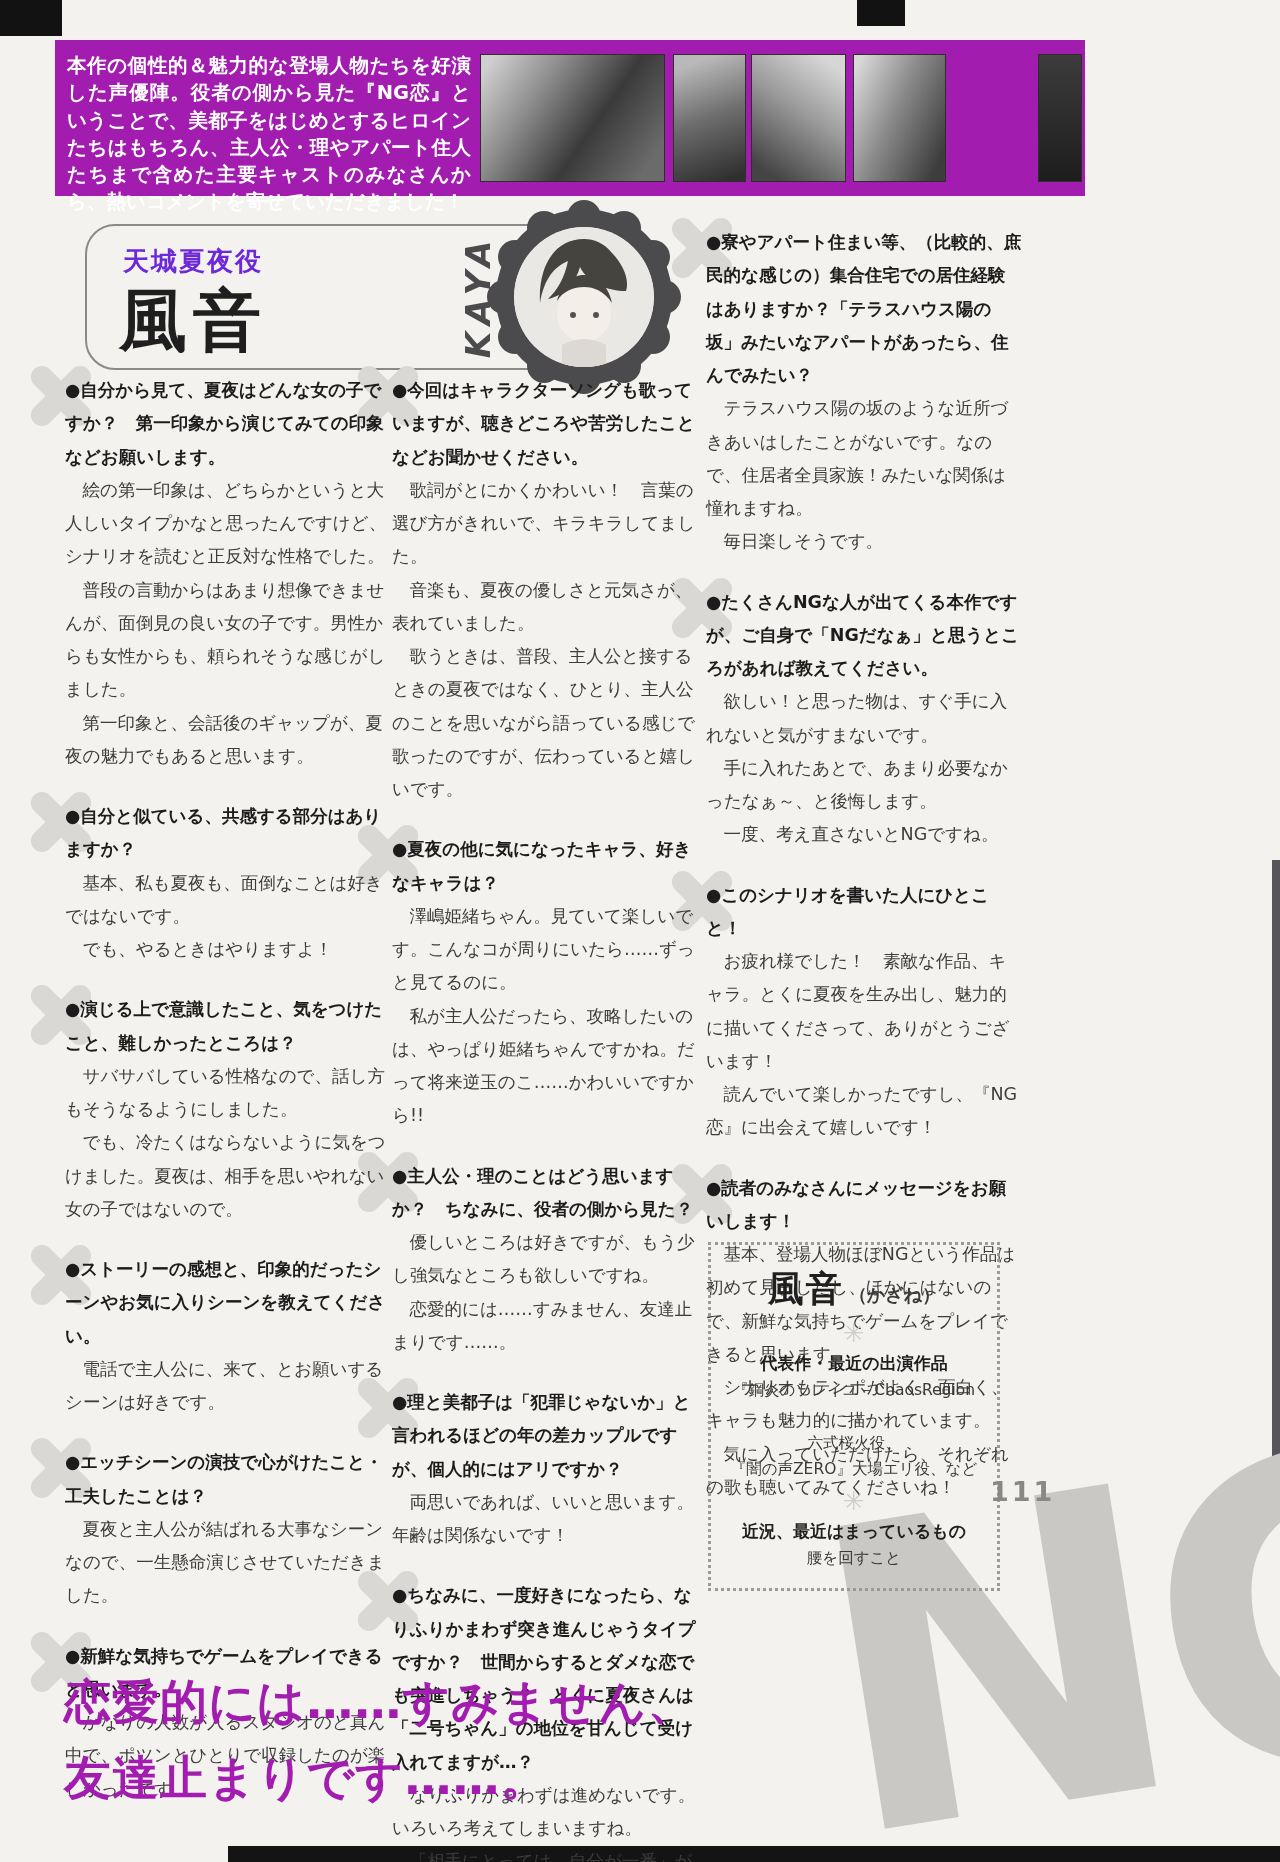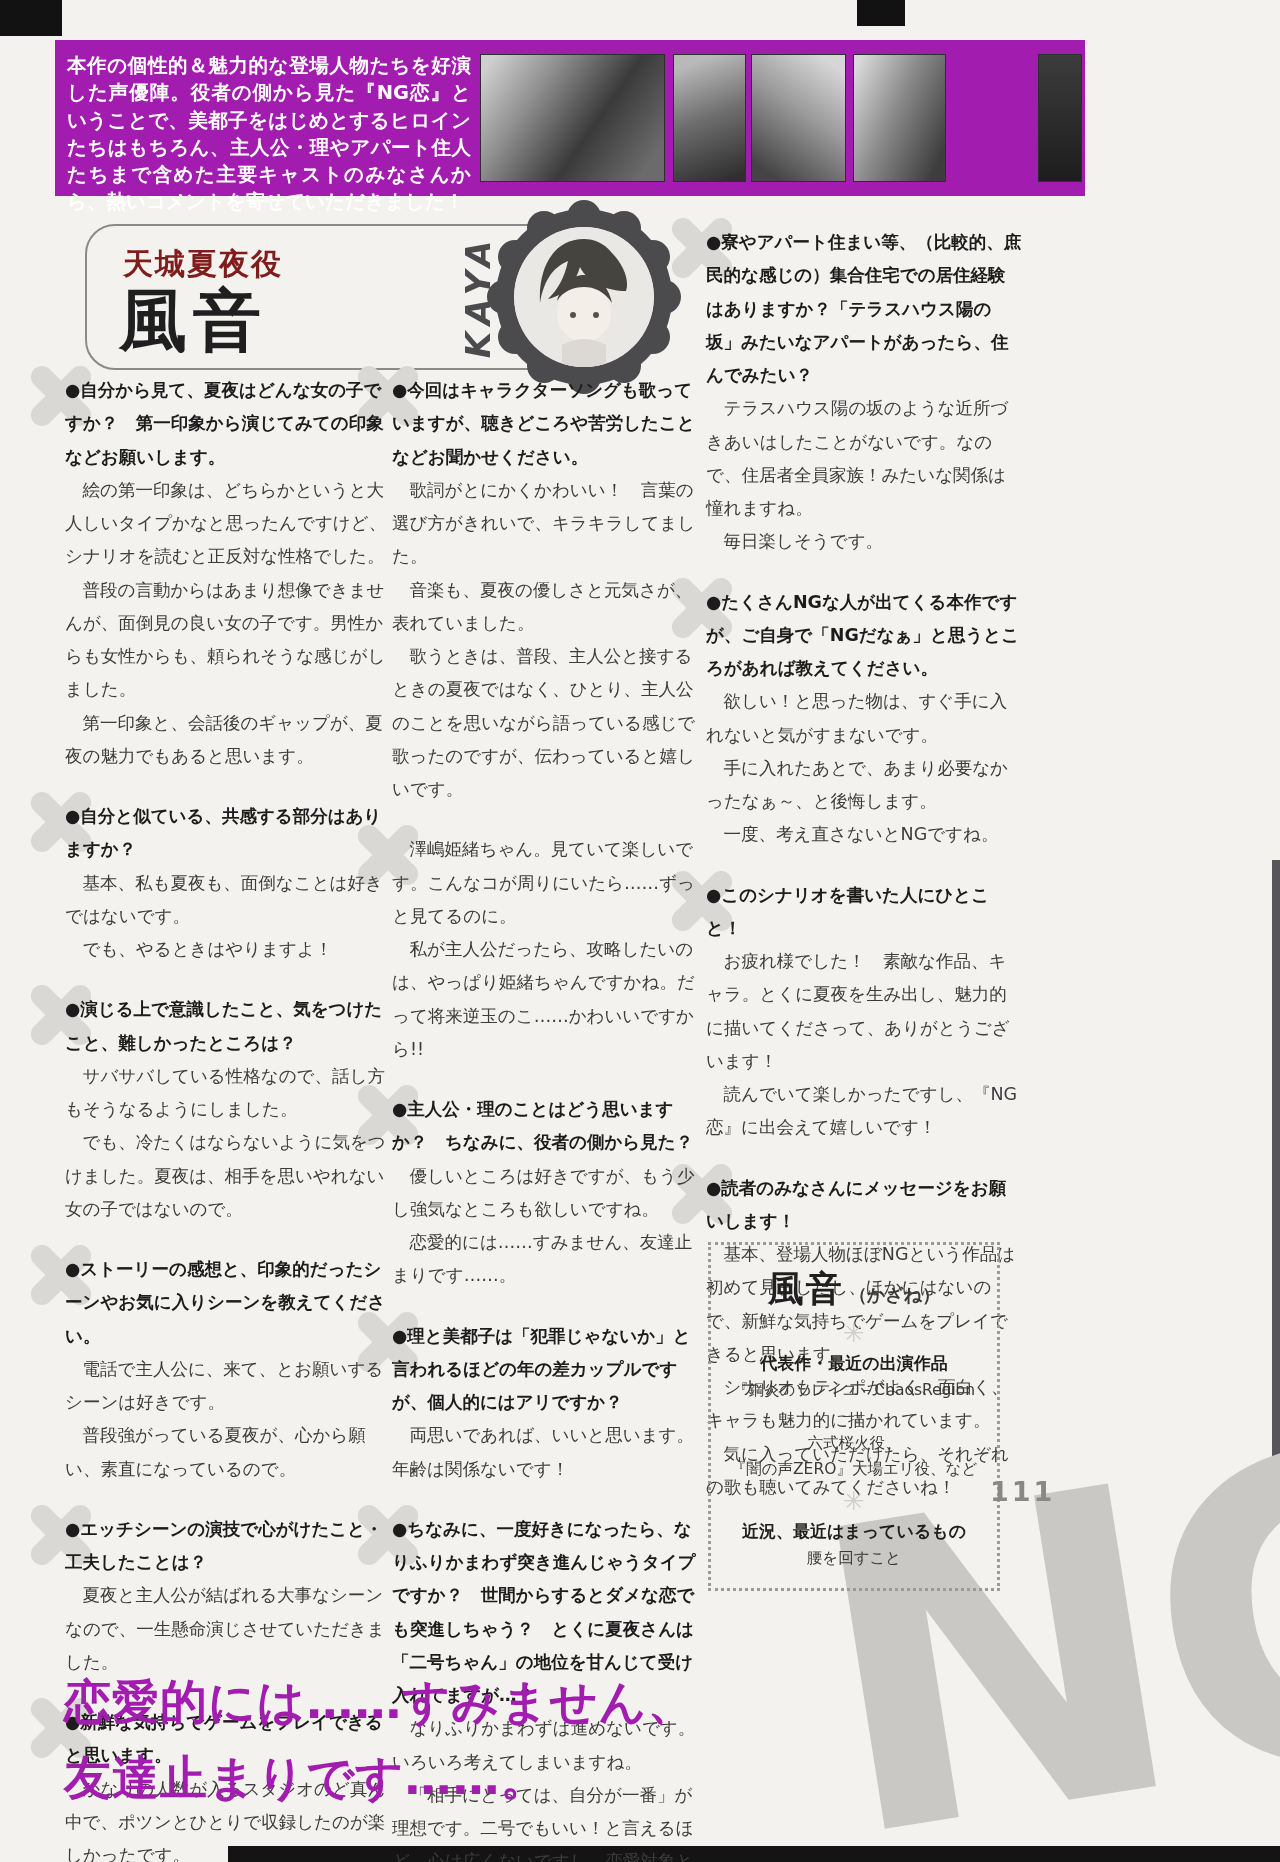--- a/index.html
+++ b/index.html
@@ -26,21 +26,21 @@
   .t2{left:618px;width:73px;background:linear-gradient(160deg,#b9b9b9 10%,#6d6d6d 50%,#2f2f2f 95%);}
   .t3{left:696px;width:95px;background:linear-gradient(35deg,#444 10%,#9b9b9b 55%,#d6d6d6 90%);}
   .t4{left:798px;width:93px;background:linear-gradient(115deg,#d9d9d9 5%,#8a8a8a 45%,#3d3d3d 90%);}
   .t5{left:983px;width:44px;background:linear-gradient(180deg,#3c3c3c,#1d1d1d);}
 
   
   .header-card{
     left:85px;top:224px;width:548px;height:146px;border:2px solid #8a8a8a;
     border-radius:30px;box-sizing:border-box;
   }
-  .role{position:absolute;left:36px;top:18px;font-size:30px;font-weight:600;color:#7f1d1d;letter-spacing:2px;}
+  .role{position:absolute;left:36px;top:18px;font-size:26px;font-weight:600;color:#6d28d9;letter-spacing:2px;}
   .actress{position:absolute;left:32px;top:50px;font-size:68px;font-weight:800;color:#1f1f1f;letter-spacing:6px;}
 
   
   .kaya{
     left:398px;top:276px;width:160px;height:40px;text-align:center;
     transform:rotate(-90deg);font-size:34px;font-weight:800;font-style:italic;
     letter-spacing:7px;color:#4b4b4d;
   }
 
   
@@ -146,21 +146,20 @@
     <div class="qa">
       <div class="xmark"></div>
       <p class="q">●演じる上で意識したこと、気をつけたこと、難しかったところは？</p>
       <p class="a">サバサバしている性格なので、話し方もそうなるようにしました。</p>
       <p class="a">でも、冷たくはならないように気をつけました。夏夜は、相手を思いやれない女の子ではないので。</p>
     </div>
     <div class="qa">
       <div class="xmark"></div>
       <p class="q">●ストーリーの感想と、印象的だったシーンやお気に入りシーンを教えてください。</p>
       <p class="a">電話で主人公に、来て、とお願いするシーンは好きです。</p>
-      <p class="a">普段強がっている夏夜が、心から願い、素直になっているので。</p>
     </div>
     <div class="qa">
       <div class="xmark"></div>
       <p class="q">●エッチシーンの演技で心がけたこと・工夫したことは？</p>
       <p class="a">夏夜と主人公が結ばれる大事なシーンなので、一生懸命演じさせていただきました。</p>
     </div>
     <div class="qa">
       <div class="xmark"></div>
       <p class="q">●新鮮な気持ちでゲームをプレイできると思います。</p>
       <p class="a">かなりの人数が入るスタジオのど真ん中で、ポツンとひとりで収録したのが楽しかったです。</p>
@@ -171,20 +170,21 @@
   <div class="abs col col2">
     <div class="qa">
       <div class="xmark"></div>
       <p class="q">●今回はキャラクターソングも歌っていますが、聴きどころや苦労したことなどお聞かせください。</p>
       <p class="a">歌詞がとにかくかわいい！　言葉の選び方がきれいで、キラキラしてました。</p>
       <p class="a">音楽も、夏夜の優しさと元気さが、表れていました。</p>
       <p class="a">歌うときは、普段、主人公と接するときの夏夜ではなく、ひとり、主人公のことを思いながら語っている感じで歌ったのですが、伝わっていると嬉しいです。</p>
     </div>
     <div class="qa">
       <div class="xmark"></div>
+      <p class="q">●夏夜の他に気になったキャラ、好きなキャラは？</p>
       <p class="a">澤嶋姫緒ちゃん。見ていて楽しいです。こんなコが周りにいたら……ずっと見てるのに。</p>
       <p class="a">私が主人公だったら、攻略したいのは、やっぱり姫緒ちゃんですかね。だって将来逆玉のこ……かわいいですから!!</p>
     </div>
     <div class="qa">
       <div class="xmark"></div>
       <p class="q">●主人公・理のことはどう思いますか？　ちなみに、役者の側から見た？</p>
       <p class="a">優しいところは好きですが、もう少し強気なところも欲しいですね。</p>
       <p class="a">恋愛的には……すみません、友達止まりです……。</p>
     </div>
     <div class="qa">

